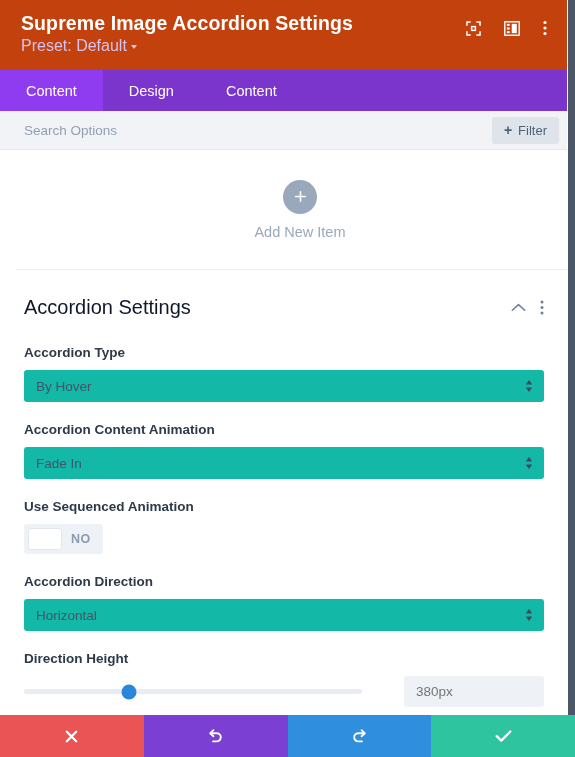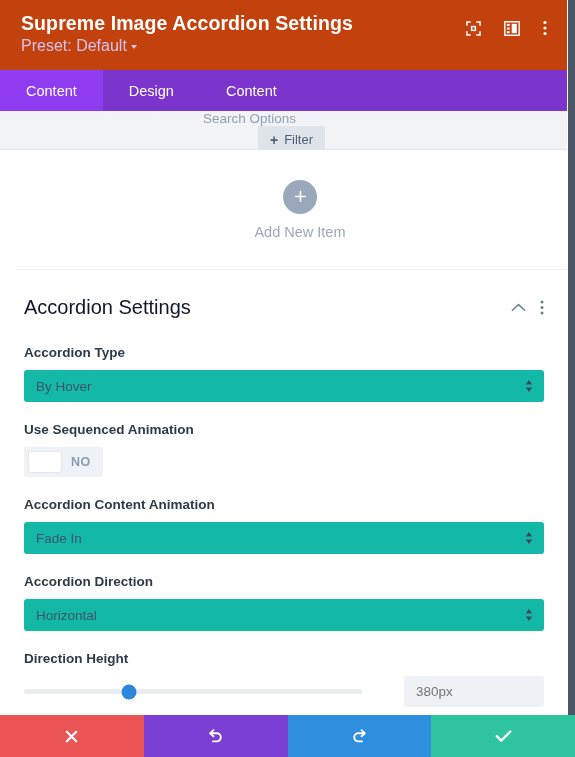--- a/index.html
+++ b/index.html
@@ -90,21 +90,20 @@
   .searchbar {
     position: absolute;
     top: 111px; left: 0;
     width: 568px;
     height: 39px;
     background: #f1f3f6;
     border-bottom: 1px solid #e4e8ed;
     display: flex;
     align-items: center;
     padding: 0 9px 0 24px;
-    flex-direction: column;
   }
   .search-input {
     flex: 1;
     border: none;
     outline: none;
     background: transparent;
     font-family: "Liberation Sans", sans-serif;
     font-size: 13.5px;
     color: #5a6b80;
   }
@@ -415,37 +414,37 @@
         <span class="select-arrows">
           <svg width="8" height="13" viewBox="0 0 8 13">
             <path d="M4 0.5l3.2 4.4H0.8z" fill="#3c4a5c"></path>
             <path d="M4 12.5l3.2-4.4H0.8z" fill="#3c4a5c"></path>
           </svg>
         </span>
       </div>
     </div>
 
     <div class="field">
-      <span class="field-label">Use Sequenced Animation</span>
-      <div class="toggle">
-        <span class="toggle-track"></span>
-        <span class="toggle-text">NO</span>
-      </div>
-    </div>
-
-    <div class="field">
       <span class="field-label">Accordion Content Animation</span>
       <div class="select-wrap">
         <div class="select-box">Fade In</div>
         <span class="select-arrows">
           <svg width="8" height="13" viewBox="0 0 8 13">
             <path d="M4 0.5l3.2 4.4H0.8z" fill="#3c4a5c"></path>
             <path d="M4 12.5l3.2-4.4H0.8z" fill="#3c4a5c"></path>
           </svg>
         </span>
+      </div>
+    </div>
+
+    <div class="field">
+      <span class="field-label">Use Sequenced Animation</span>
+      <div class="toggle">
+        <span class="toggle-track"></span>
+        <span class="toggle-text">NO</span>
       </div>
     </div>
 
     <div class="field">
       <span class="field-label">Accordion Direction</span>
       <div class="select-wrap">
         <div class="select-box">Horizontal</div>
         <span class="select-arrows">
           <svg width="8" height="13" viewBox="0 0 8 13">
             <path d="M4 0.5l3.2 4.4H0.8z" fill="#3c4a5c"></path>

